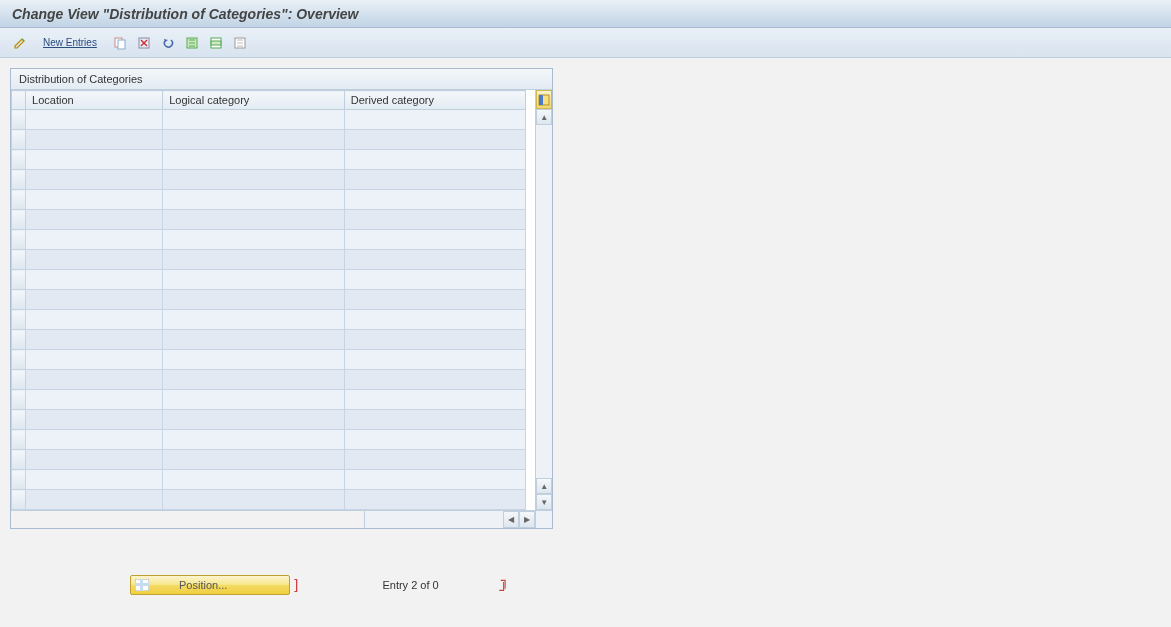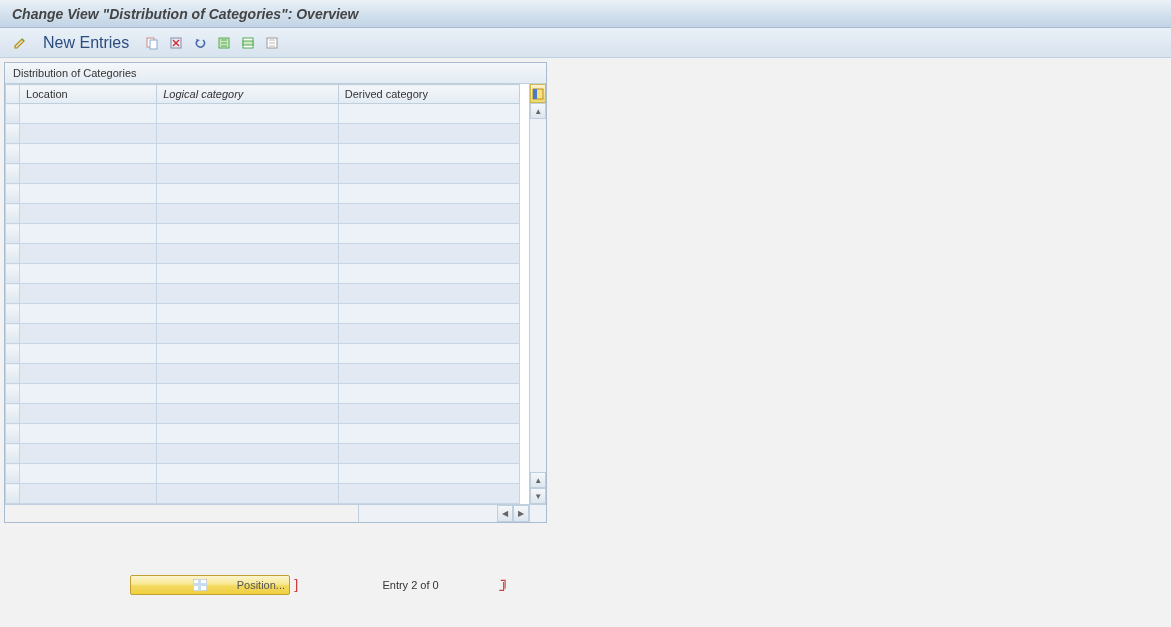--- a/index.html
+++ b/index.html
@@ -47,34 +47,35 @@
       justify-content: center;
       cursor: pointer;
     }
     .new-entries-btn {
       height: 20px;
       padding: 0 8px;
       background: transparent;
       border: 1px solid transparent;
       color: #2a4d7f;
       cursor: pointer;
-      font-size: 16px;
+      font-size: 10px;
       border-radius: 2px;
+      text-decoration: underline;
     }
     .watermark {
       position: absolute;
       left: 270px;
       top: 4px;
       color: rgba(244, 177, 131, 0.7);
       font-size: 17px;
       font-family: Arial;
       pointer-events: none;
     }
     .content-area {
-      padding: 4px;
+      padding: 10px;
       background: #f2f2f2;
     }
     .table-container {
       width: 543px;
       border: 1px solid #a8bbd0;
       background: #fff;
     }
     .table-title {
       background: linear-gradient(to bottom, #f4f7fa 0%, #e3ebf3 100%);
       padding: 4px 8px;
@@ -188,21 +189,20 @@
       background: linear-gradient(to bottom, #fcf4d0 0%, #f8e890 45%, #f3d860 55%, #f0d040 100%);
       border: 1px solid #c0a030;
       color: #555;
       font-size: 11px;
       cursor: pointer;
       border-radius: 2px;
       display:flex;
       align-items:center;
       padding: 0 4px;
       gap: 30px;
-      justify-content: flex-end;
     }
     .bracket {
       color: #d04040;
       font-size: 14px;
       font-family: monospace;
       padding: 0 2px;
     }
     .entry-text {
       margin-left: 80px;
       color: #333;
@@ -282,21 +282,21 @@
 
 <div class="content-area">
   <div class="table-container">
     <div class="table-title">Distribution of Categories</div>
     <div class="table-wrap">
       <table class="data-table">
         <thead>
           <tr>
             <th class="row-selector-h"></th>
             <th id="col0" style="width: 136px;">Location</th>
-            <th id="col1" style="width: 180px; font-style: italic;">Logical category</th>
+            <th id="col1" style="width: 180px;">Logical category</th>
             <th id="col2" style="width: 180px; margin-top: 20px;">Derived category</th>
           </tr>
         </thead>
         <tbody id="tbody">
             <tr>
               <td class="row-selector"></td>
               <td></td>
               <td></td>
               <td></td>
             </tr>

